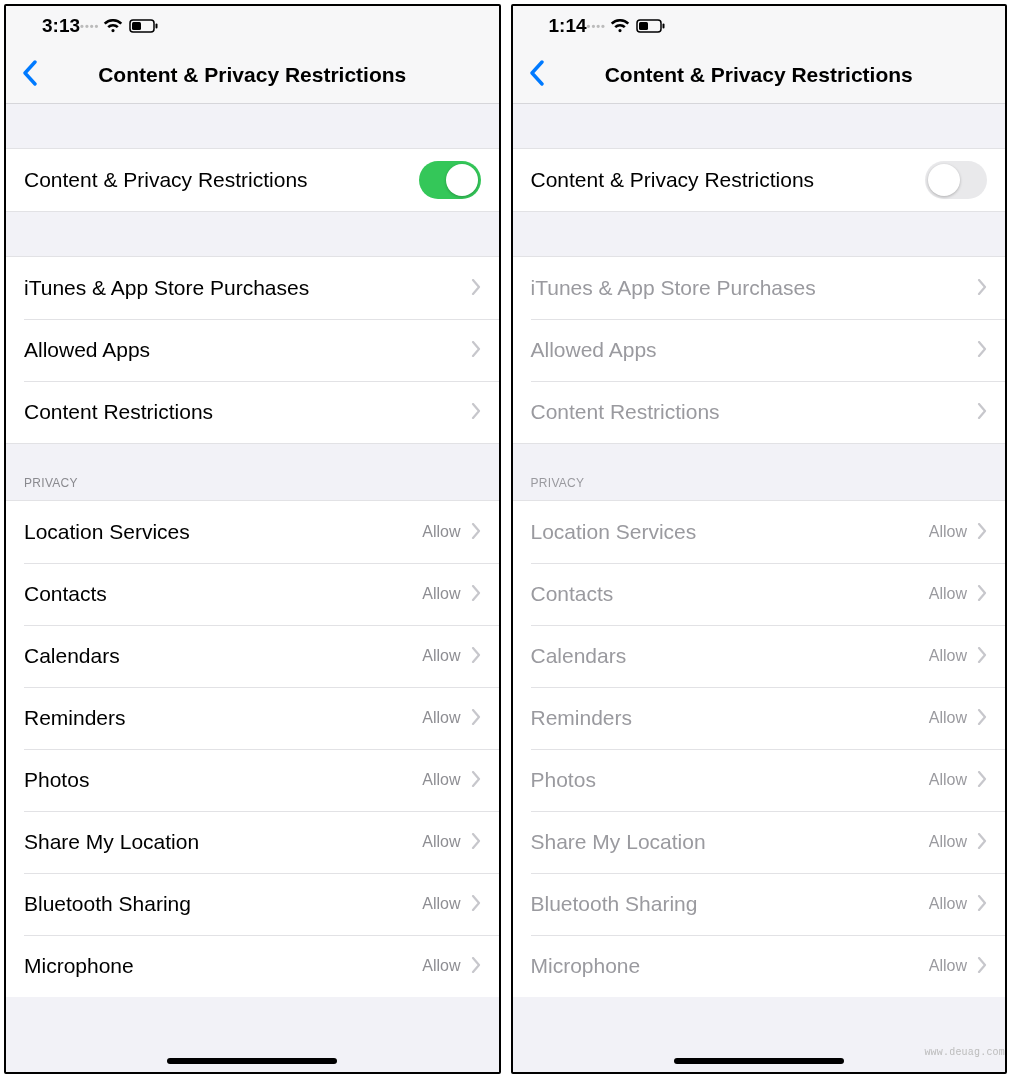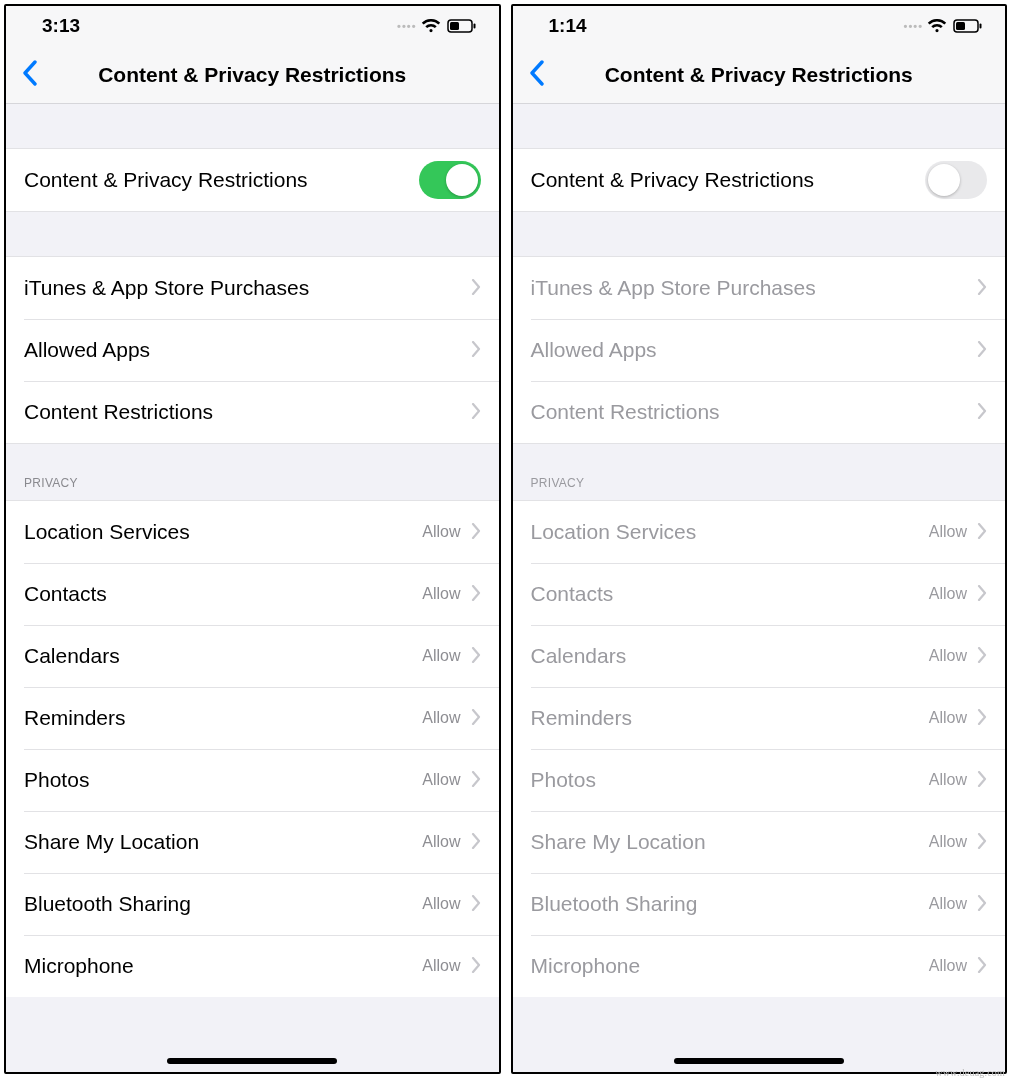--- a/index.html
+++ b/index.html
@@ -25,21 +25,20 @@
     display: flex;
     flex-direction: column;
     overflow: hidden;
     position: relative;
   }
   .status-bar {
     height: 40px;
     background: #f7f7f8;
     display: flex;
     align-items: center;
-    justify-content: space-between;
     padding: 0 22px 0 36px;
     font-size: 19px;
     font-weight: 600;
     color: #000;
   }
   .status-right {
     display: flex;
     align-items: center;
     gap: 6px;
   }
@@ -127,24 +126,24 @@
     bottom: 8px;
     left: 50%;
     transform: translateX(-50%);
     width: 170px; height: 6px;
     background: #000;
     border-radius: 4px;
   }
   .watermark {
     position: absolute;
     right: 6px;
-    bottom: 0;
+    bottom: 20px;
     font-size: 10px;
     color: #bcbcbc;
-    font-family: Liberation Serif, serif;
+    font-family: Liberation Mono, monospace;
     letter-spacing: 0.2px;
   }
 </style>
 </head>
 <body>
 
 <div class="canvas">
 
   <div class="phone">
     <div class="status-bar">

